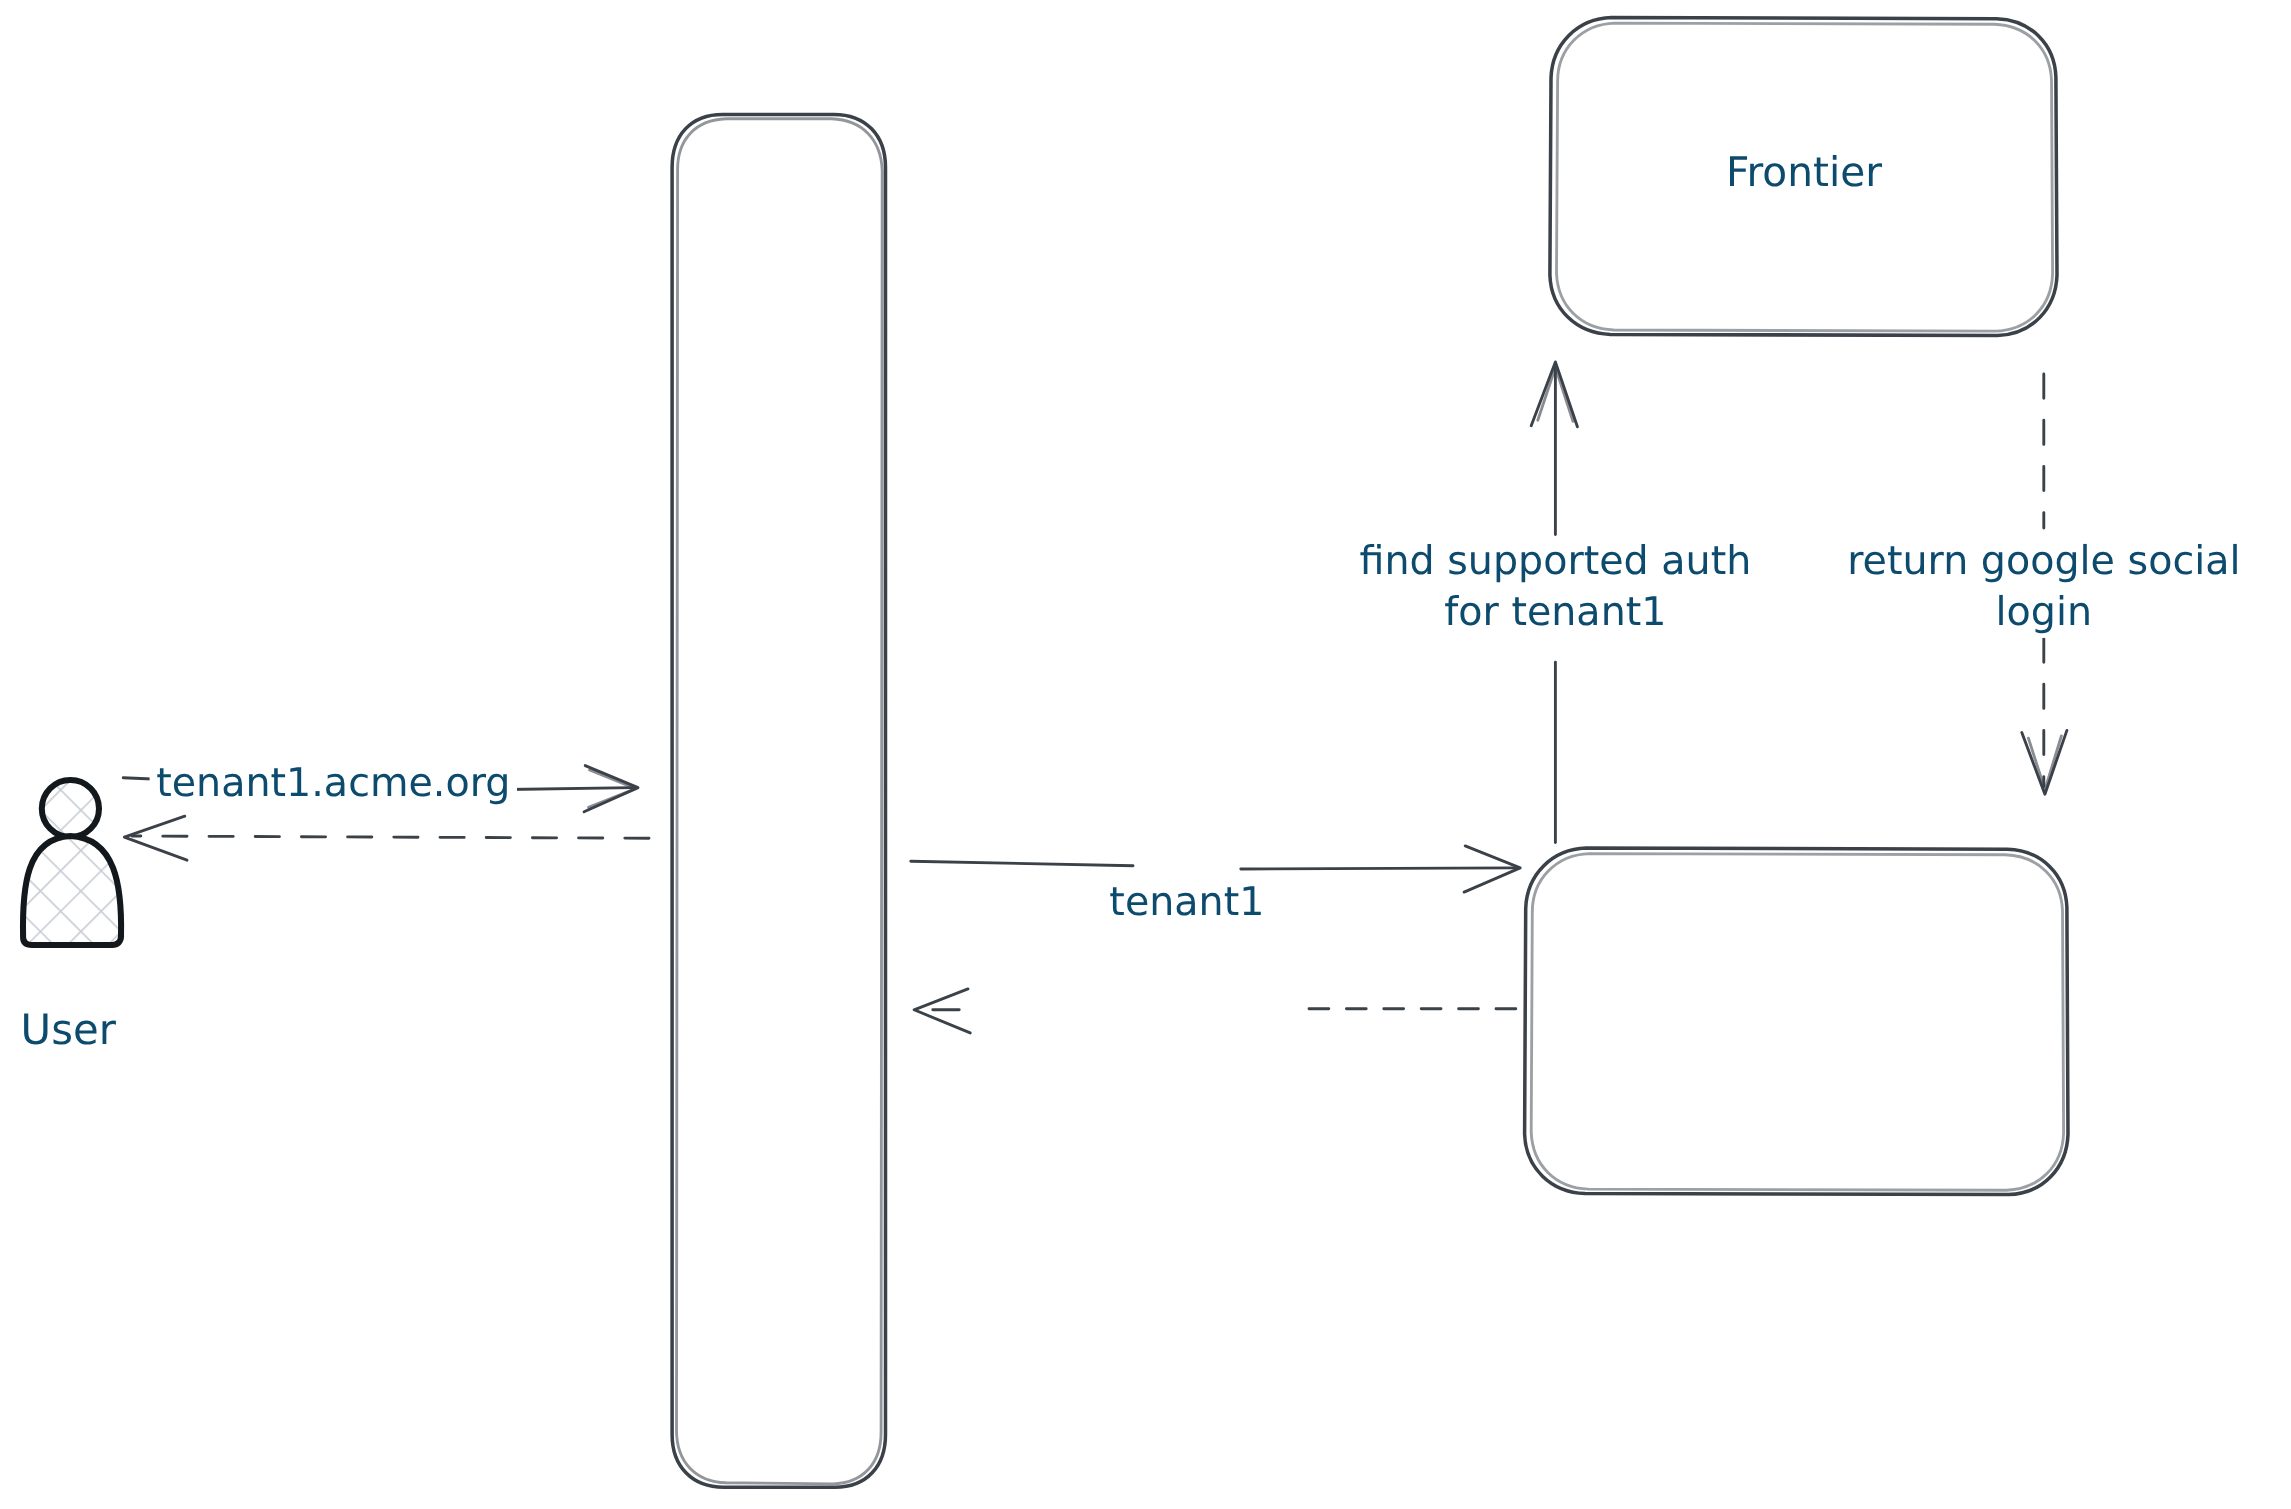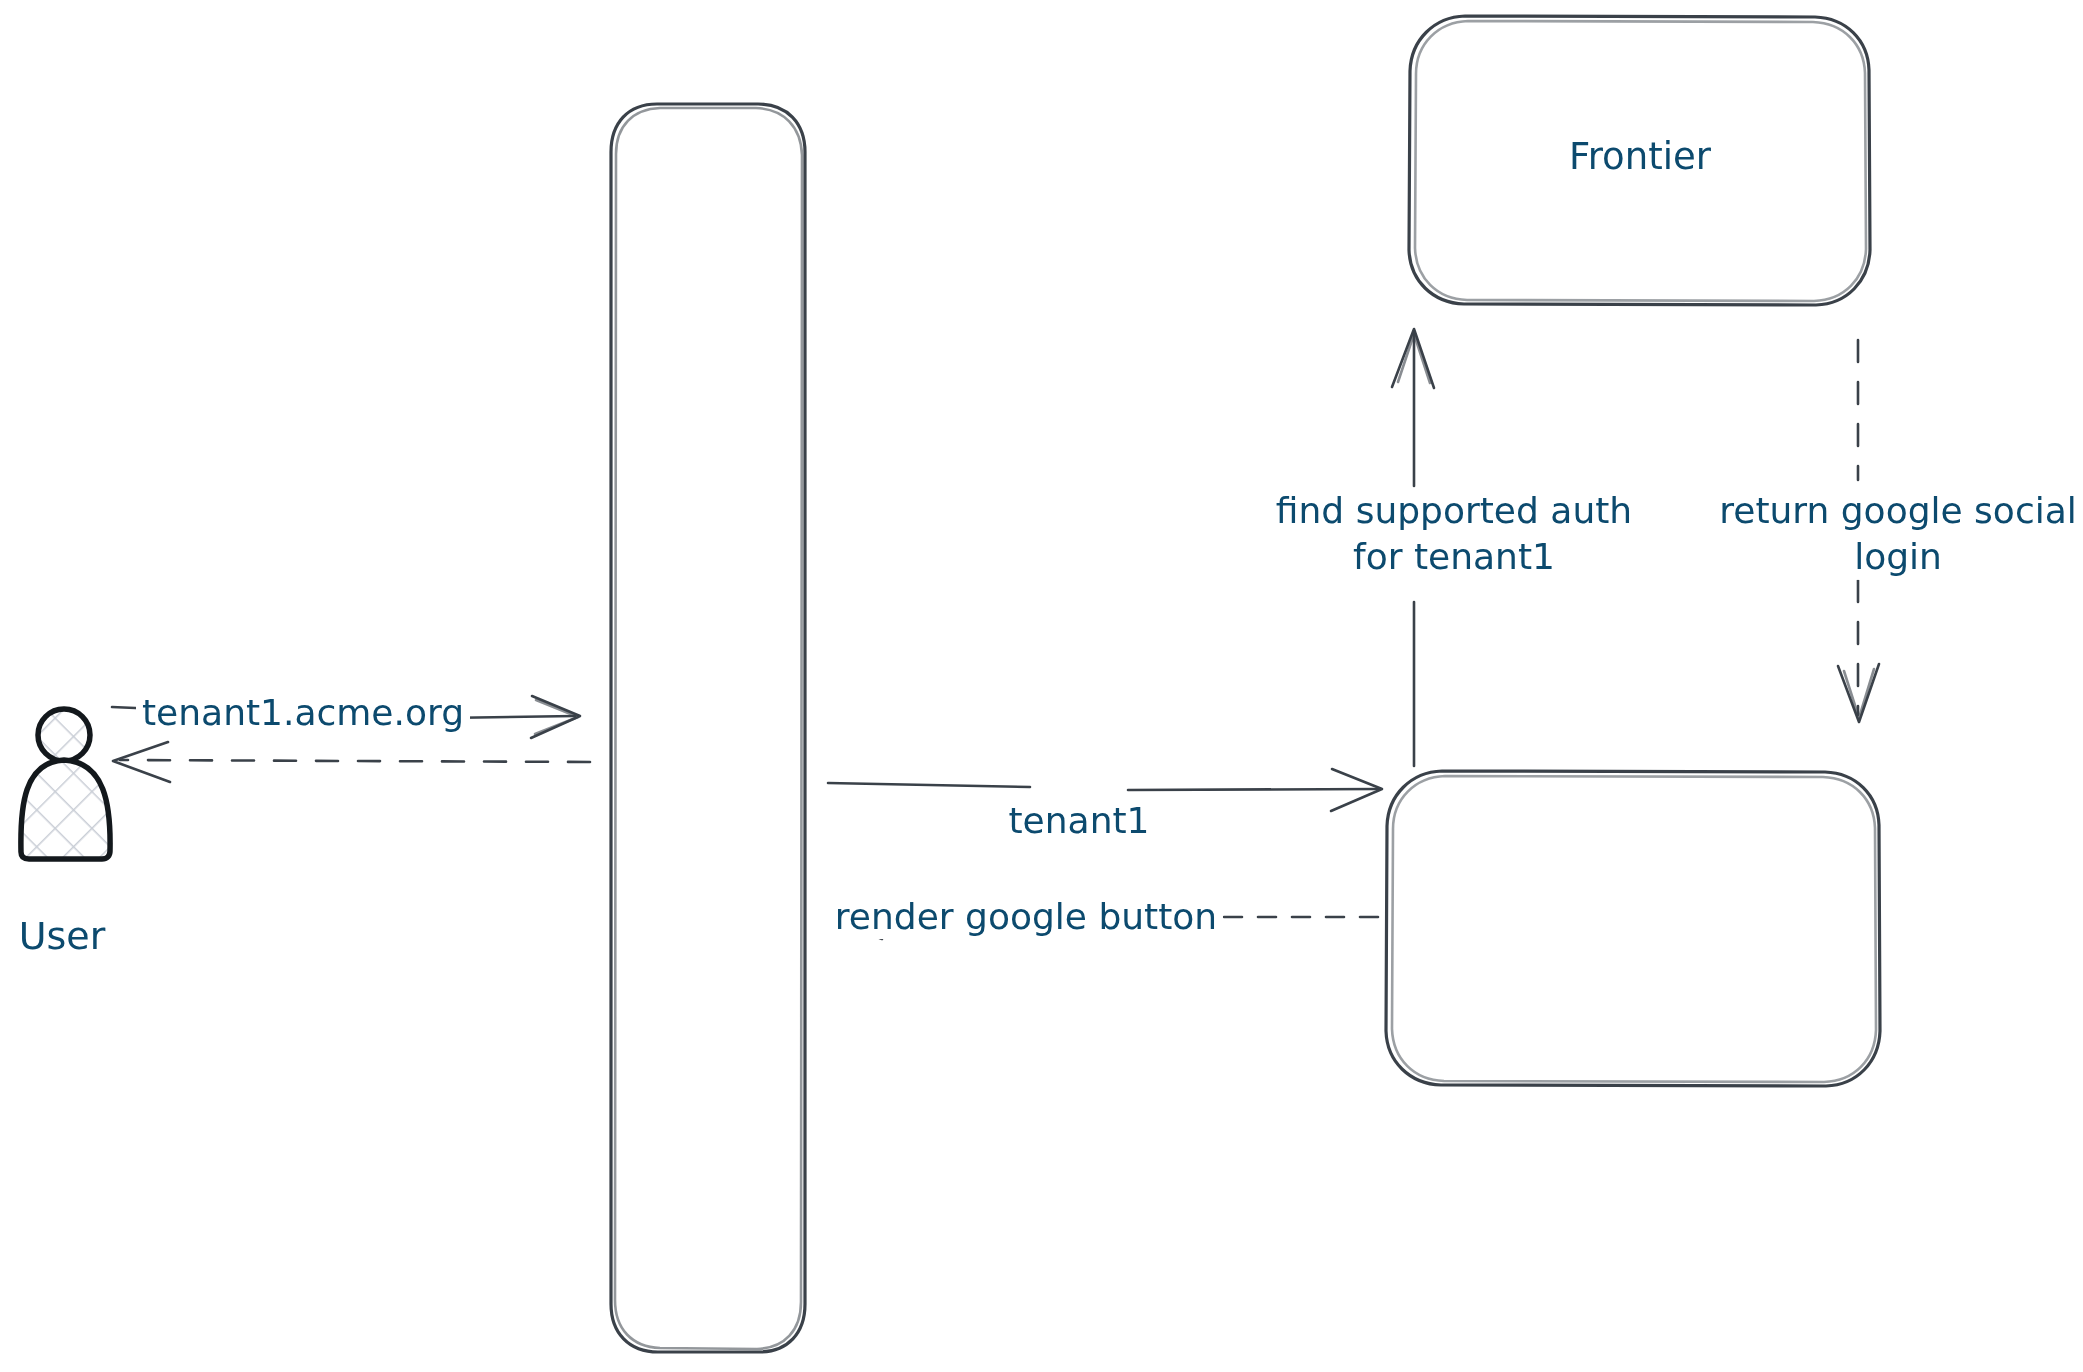--- a/index.html
+++ b/index.html
@@ -70,21 +70,20 @@
     transform: translate(-50%, -50%);
   }
   .edge-label {
     font-size: 36px;
     transform: translate(-50%, -50%);
     background: #ffffff;
     padding: 0 6px;
   }
   .edge-label.multiline {
     line-height: 1.28;
-    margin-left: 40px;
   }
   .actor-label {
     font-size: 38px;
     transform: translate(-50%, -50%);
   }
 </style>
 </head>
 <body>
 
 <div id="diagram-root">
@@ -213,21 +212,20 @@
 
   <div class="node-label" style="left:1640px; top:157px;">Frontier</div>
 
 
   <div class="actor-label" style="left:62px; top:888px;margin-top:48px;">User</div>
 
   <div class="edge-label" style="left:303px; top:713px;">tenant1.acme.org</div>
 
   <div class="edge-label" style="left:1079px; top:789px;margin-top:32px;">tenant1</div>
 
-  <div class="edge-label" style="left:1026px; top:917px;">render google button</div>
 
   <div class="edge-label multiline" style="left:1414px; top:534px;">find supported auth
 for tenant1</div>
 
   <div class="edge-label multiline" style="left:1858px; top:534px;">return google social
 login</div>
 
 </div>
 
 </body></html>

